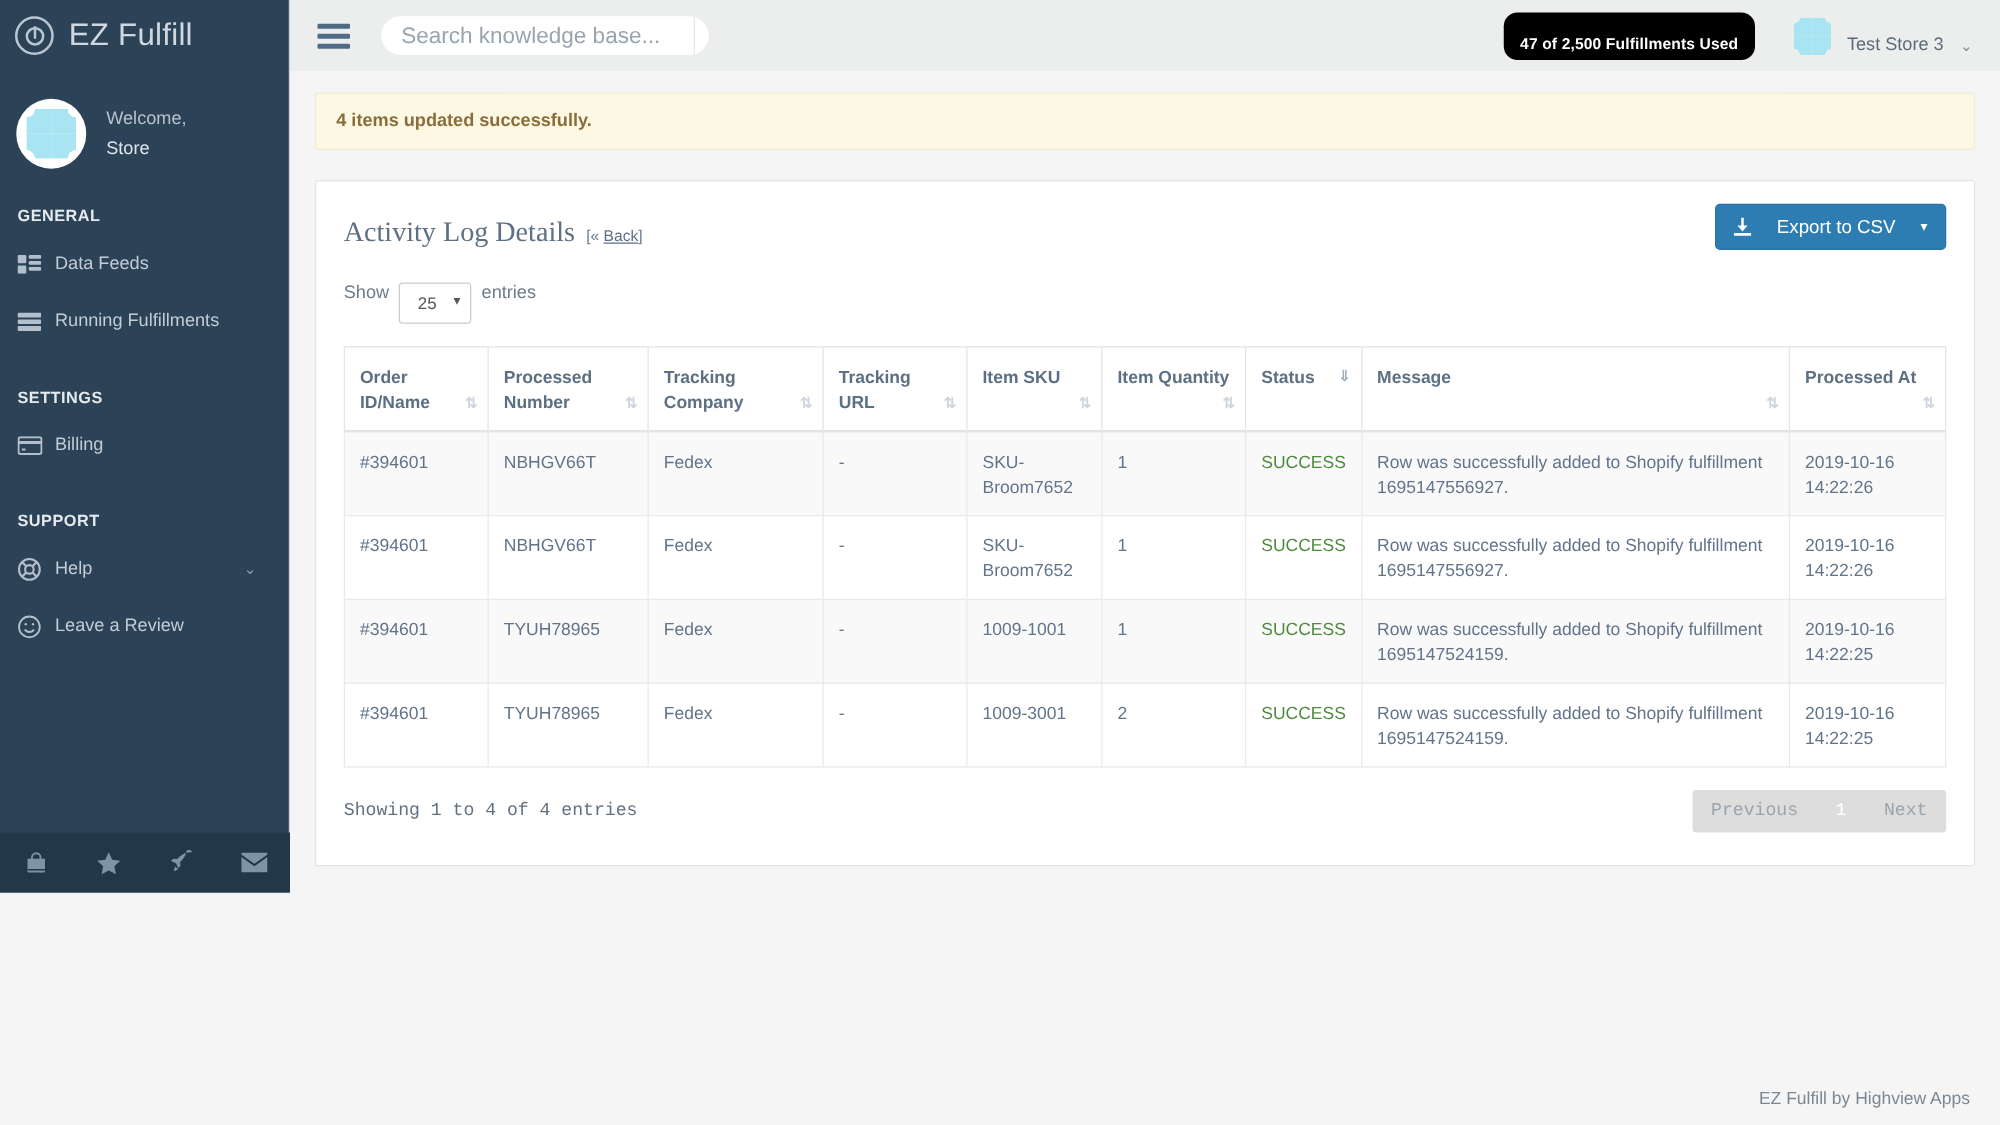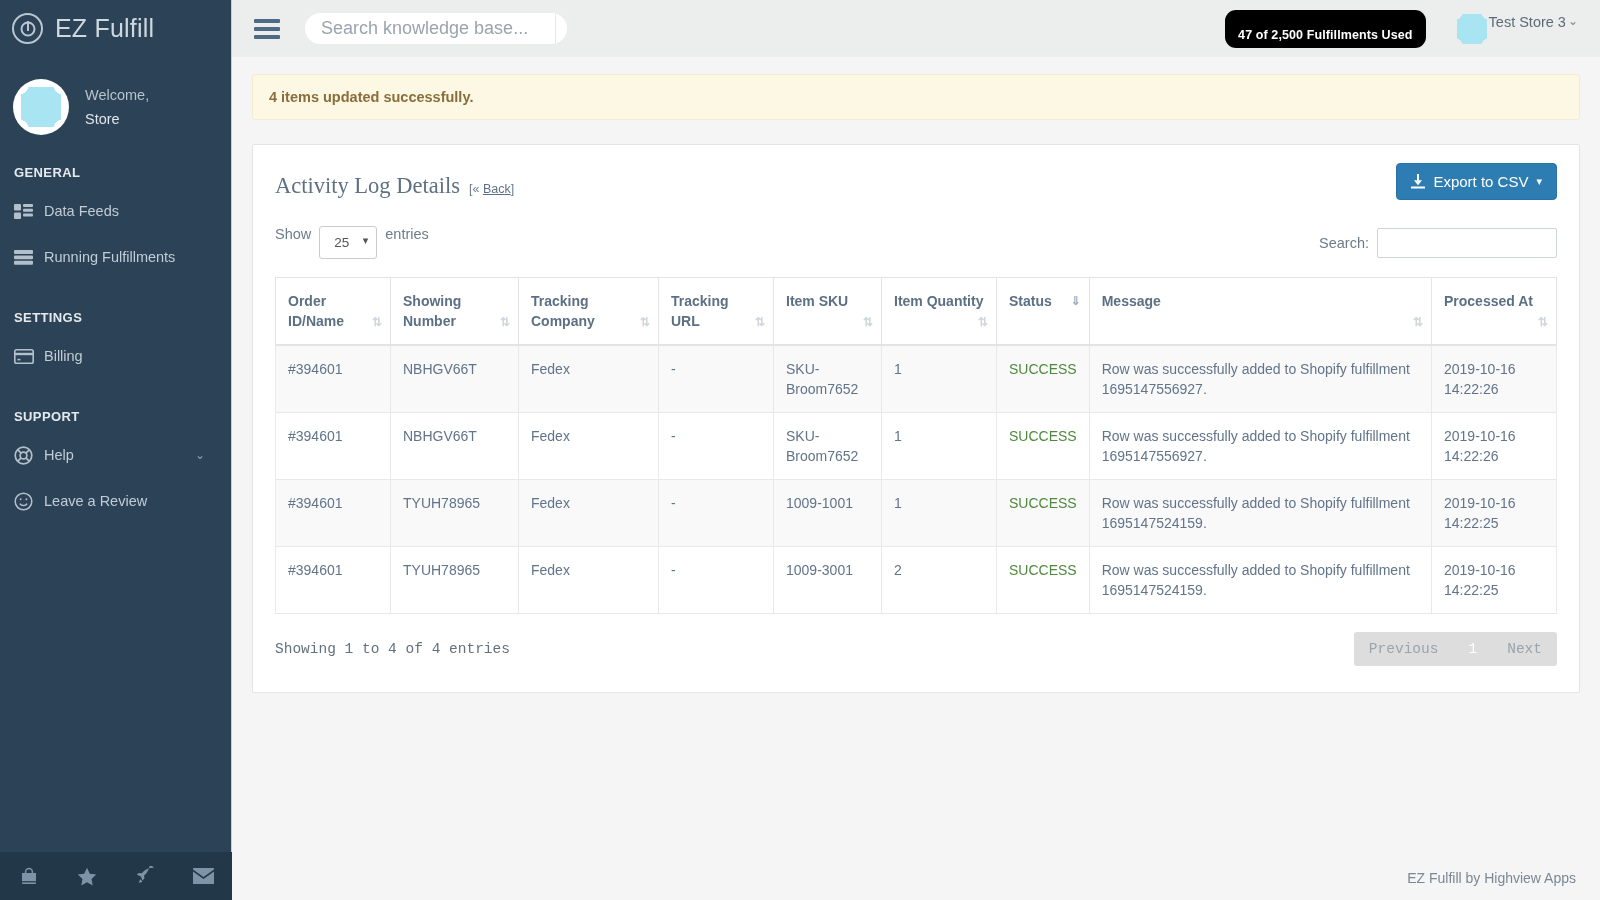--- a/index.html
+++ b/index.html
@@ -7,21 +7,21 @@
     margin: 0; padding: 0;
     width: 1600px; height: 900px;
     overflow: hidden;
     font-family: "Liberation Sans", sans-serif;
     background: #f5f5f5;
     -webkit-font-smoothing: antialiased;
   }
   
   #sidebar {
     position: absolute; left: 0; top: 0;
-    width: 232px; height: 900px;
+    width: 232px; height: 714px;
     background: #2b4257;
     border-right: 1px solid #c9ccd1;
   }
   .brand {
     height: 57px;
     display: flex; align-items: center;
     padding-left: 12px;
     gap: 12px;
   }
   .brand-mark {
@@ -138,21 +138,21 @@
     font-size: 14px; color: #7b8894;
   }
   .spacer { flex: 1; }
   .quota-badge {
     background: #000000; color: #fff;
     font-size: 12.5px; font-weight: bold;
     padding: 18px 13px 6px; border-radius: 11px;
     letter-spacing: .1px;
   }
   .store-sel {
-    display: flex; align-items: flex-start; gap: 2px;
+    display: flex; align-items: flex-end; gap: 13px;
     margin-left: 31px; margin-right: 22px;
     color: #5d6b79; font-size: 14.5px;
   }
   
   #main {
     position: absolute; left: 232px; top: 57px;
     width: 1368px; height: 843px;
     background: #f5f5f5;
   }
   .alert {
@@ -174,21 +174,21 @@
     font-size: 22.5px; color: #5e7083; font-weight: normal;
     margin: 0; padding-top: 10px; font-family: Liberation Serif, serif;
   }
   .back-wrap { font-size: 12.5px; color: #6a7c8e; padding: 19px 0 0 9px; }
   .back-wrap a { color: #5c7189; text-decoration: underline; }
   .btn-export {
     margin-left: auto;
     background: #2e7db2; color: #fff;
     border: 1px solid #2a72a3; border-radius: 4px;
     font-size: 15px; padding: 9px 14px;
-    display: flex; align-items: center; gap: 8px;
+    display: flex; align-items: center; gap: 20px;
     cursor: pointer;
   }
   .ctl-row {
     display: flex; align-items: center;
     margin-top: 26px;
   }
   .ctl-left { display: flex; align-items: flex-start; gap: 8px; font-size: 14.5px; color: #6d7c8a; }
   .len-select {
     appearance: none; -webkit-appearance: none;
     border: 1px solid #ccc; border-radius: 3px;
@@ -411,35 +411,31 @@
     <div class="ctl-row">
       <div class="ctl-left">
         <span>Show</span>
         <span class="sel-wrap">
           <select class="len-select">
             <option>25</option>
           </select>
         </span>
         <span>entries</span>
       </div>
-      <div class="ctl-right">
-        <span>Search:</span>
-        <input class="search-input" type="text" placeholder="" style="">
-      </div>
     </div>
 
     <table>
       <thead>
         <tr>
           <th style="width:115px">
             <span>Order ID/Name</span>
             <span class="sort">⇅</span>
           </th>
           <th style="width:128px">
-            <span>Showing Number</span>
+            <span>Processed Number</span>
             <span class="sort">⇅</span>
           </th>
           <th style="width:140px">
             <span>Tracking Company</span>
             <span class="sort">⇅</span>
           </th>
           <th style="width:115px">
             <span>Tracking URL</span>
             <span class="sort">⇅</span>
           </th>

